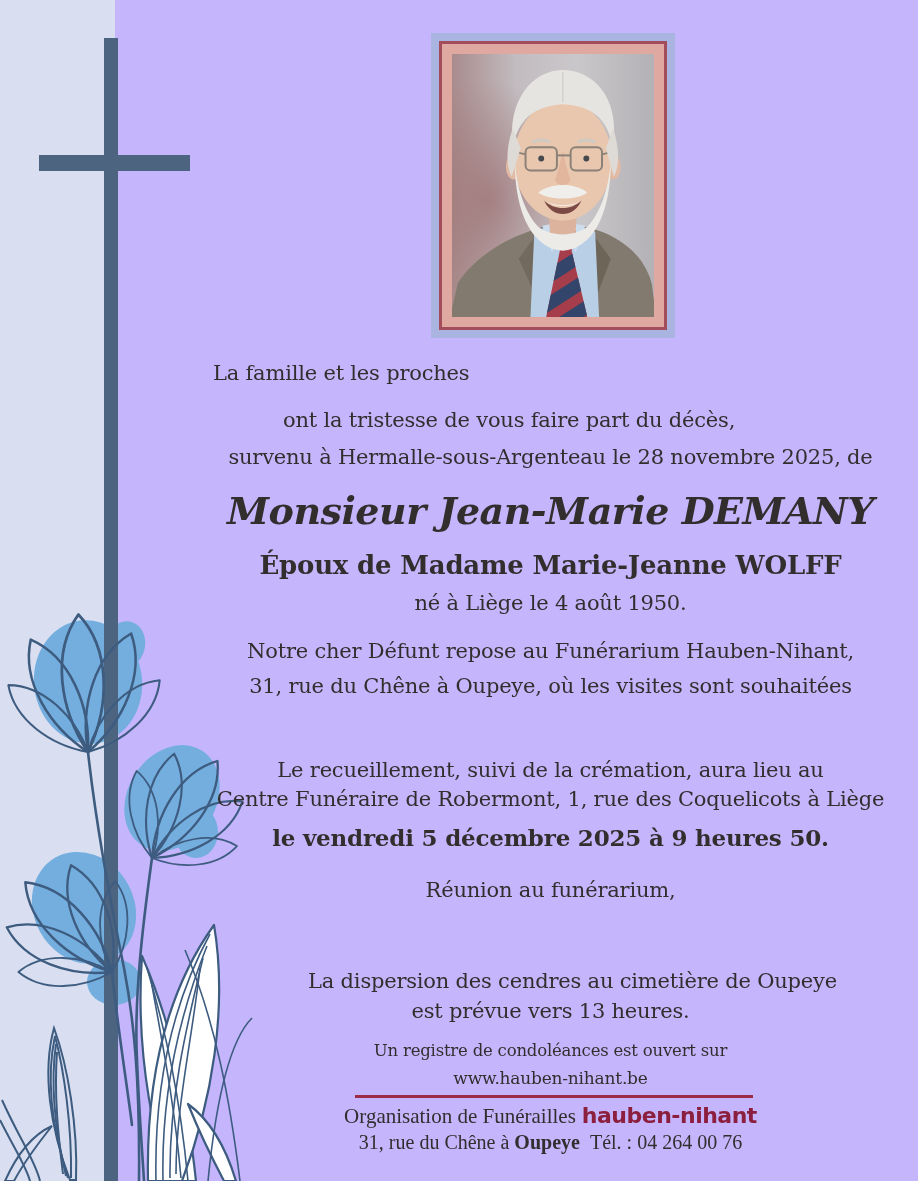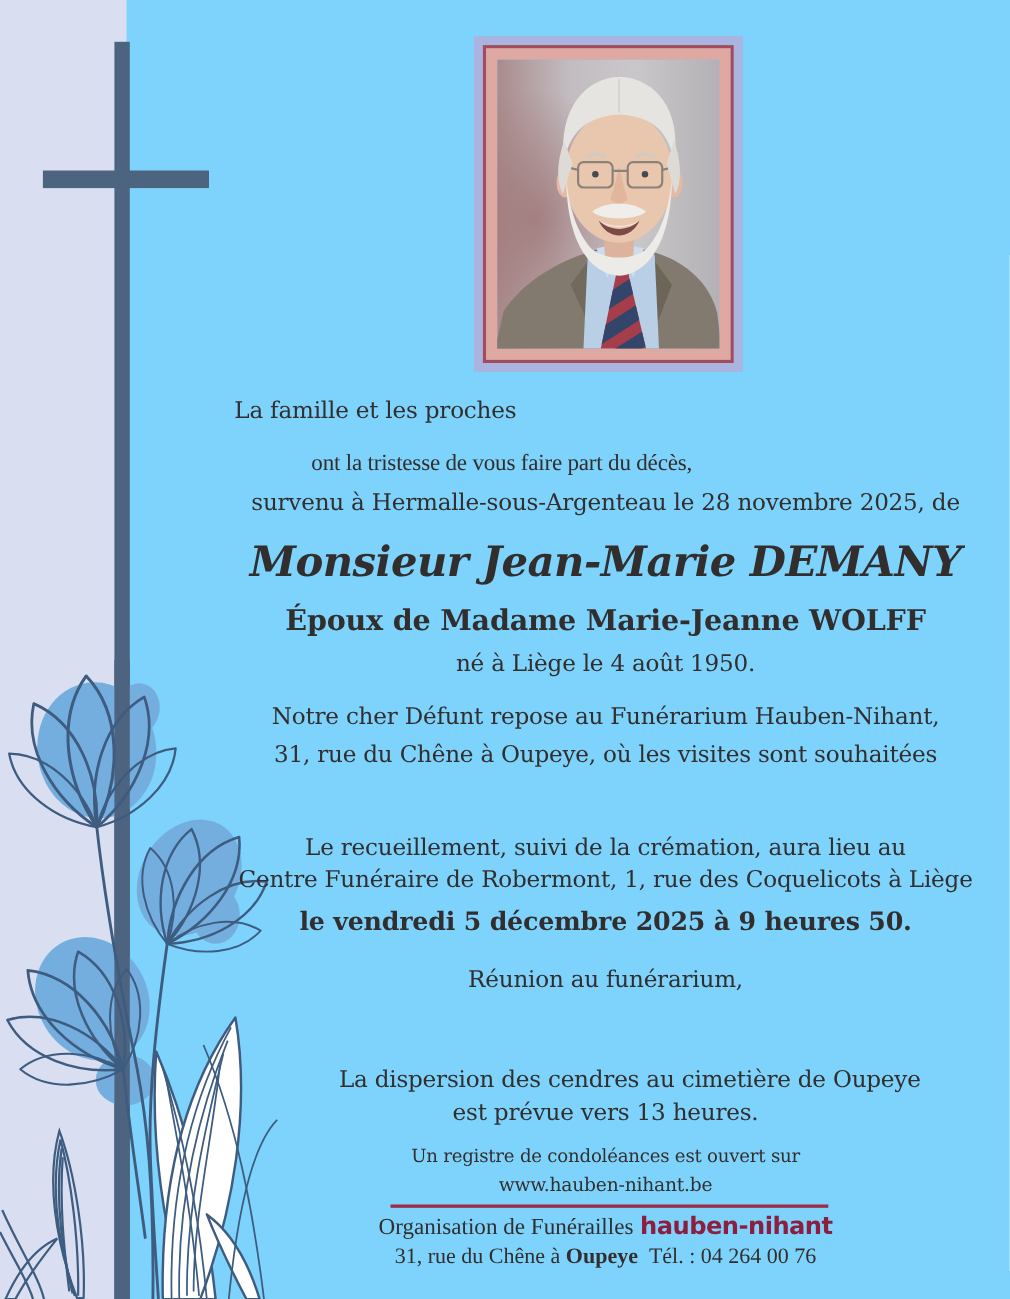--- a/index.html
+++ b/index.html
@@ -2,36 +2,36 @@
 <html style="--band-color: #d9dff0; --cross-color: #4d6480; --tulip-fill: #74aede; --tulip-line: #3d5c80; --text-color: #332e2e; --brand-color: #8c1f3e; --divider-color: #9d2c47; --frame-outer: #aab4e0; --frame-line: #a34d5c; --frame-mat: #dfa8a0;"><head>
 <meta charset="utf-8">
 <style>
   :root{
     --band-color:#d9dff0; --cross-color:#4d6480;
     --tulip-fill:#74aede; --tulip-line:#3d5c80;
     --text-color:#332e2e; --brand-color:#8c1f3e; --divider-color:#9d2c47;
     --frame-outer:#aab4e0; --frame-line:#a34d5c; --frame-mat:#dfa8a0;
   }
   html,body{margin:0;padding:0;}
-  .card{position:relative;width:918px;height:1181px;background:#7dd3fc;overflow:hidden;
+  .card{position:relative;width:918px;height:1181px;background:#c4b5fd;overflow:hidden;
         font-family:"DejaVu Serif",serif;color:var(--text-color);}
   .band{position:absolute;left:0;top:0;width:115px;height:1181px;background:var(--band-color);}
   .cross-v{position:absolute;left:104px;top:38px;width:14px;height:1143px;background:var(--cross-color);}
   .cross-h{position:absolute;left:39px;top:155px;width:151px;height:16px;background:var(--cross-color);}
   .flowers{position:absolute;left:0;top:600px;width:300px;height:581px;}
   .frame{position:absolute;left:431px;top:33px;width:244px;height:305px;box-sizing:border-box;
          border:8px solid var(--frame-outer);background:var(--frame-outer);}
   .frame-line{width:100%;height:100%;box-sizing:border-box;border:3px solid var(--frame-line);}
   .frame-mat{width:100%;height:100%;box-sizing:border-box;border:10px solid var(--frame-mat);}
   .frame-mat svg{display:block;width:100%;height:100%;}
   .text-col{position:absolute;left:183px;top:0;width:735px;height:1181px;}
   .text-col p{position:absolute;width:100%;margin:0;text-align:center;font-size:21px;
               letter-spacing:-0.2px;line-height:1.25;}
   p.intro1{top:360px;text-align:left;padding-left:30px;box-sizing:border-box;}
-  p.intro2{top:407px;text-align:left;padding-left:100px;box-sizing:border-box;font-family:Liberation Serif, serif;}
+  p.intro2{top:407px;text-align:left;padding-left:100px;box-sizing:border-box;}
   p.intro3{top:444px;}
   p.name{top:487px;font-size:38px;font-weight:bold;letter-spacing:-0.5px;font-style:italic;}
   p.spouse{top:549px;font-size:26px;font-weight:bold;}
   p.birth{top:590px;}
   p.repose1{top:638px;}
   p.repose2{top:673px;}
   p.visits{top:708px;font-weight:bold;}
   p.cer1{top:757px;}
   p.cer2{top:786px;}
   p.cerdate{top:824px;font-size:23px;font-weight:bold;}

